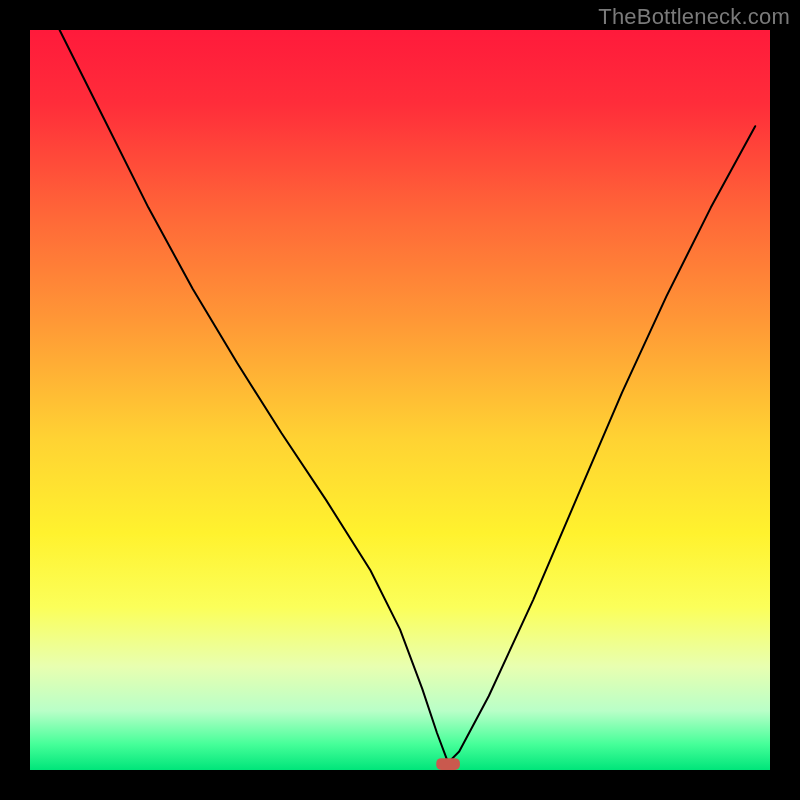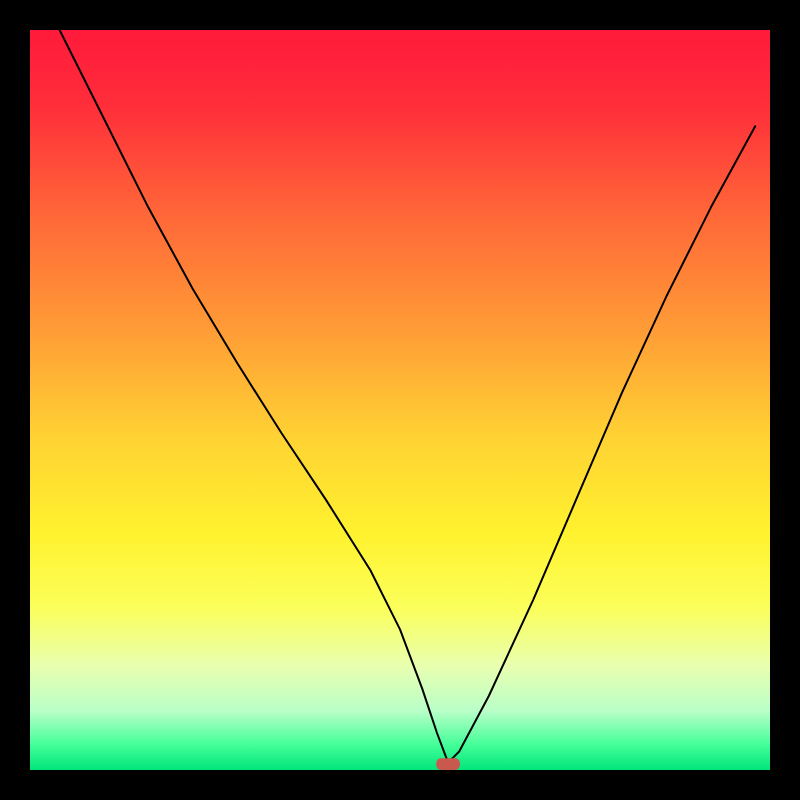--- a/index.html
+++ b/index.html
@@ -55,13 +55,14 @@
     </defs>
 
     <rect id="plot-bg" x="30" y="30" width="740" height="740" fill="url(#bg-grad)"></rect>
 
     <path id="curve" fill="none" d="M59.6 30.0 L104.0 118.8 L148.4 207.6 L192.8 289.0 L237.2 363.0 L281.6 433.3 L326.0 499.9 L370.4 570.2 L400.0 629.4 L422.2 688.6 L437.0 733.0 L448.1 762.6 L459.2 751.5 L488.8 696.0 L533.2 599.8 L577.6 496.2 L622.0 392.6 L666.4 296.4 L710.8 207.6 L755.2 126.2" stroke="#000000" stroke-width="2" stroke-linecap="round" stroke-linejoin="round"></path>
 
     <rect id="marker" rx="5" ry="5" x="436.26" y="758.1600000000001" width="23.68" height="11.84" fill="#c9594e"></rect>
 
     <rect id="frame" fill="none" x="15" y="15" width="770" height="770" stroke="#000000" stroke-width="30"></rect>
   </svg>
+  <div class="watermark">TheBottleneck.com</div>
 </div>
 
 </body></html>

